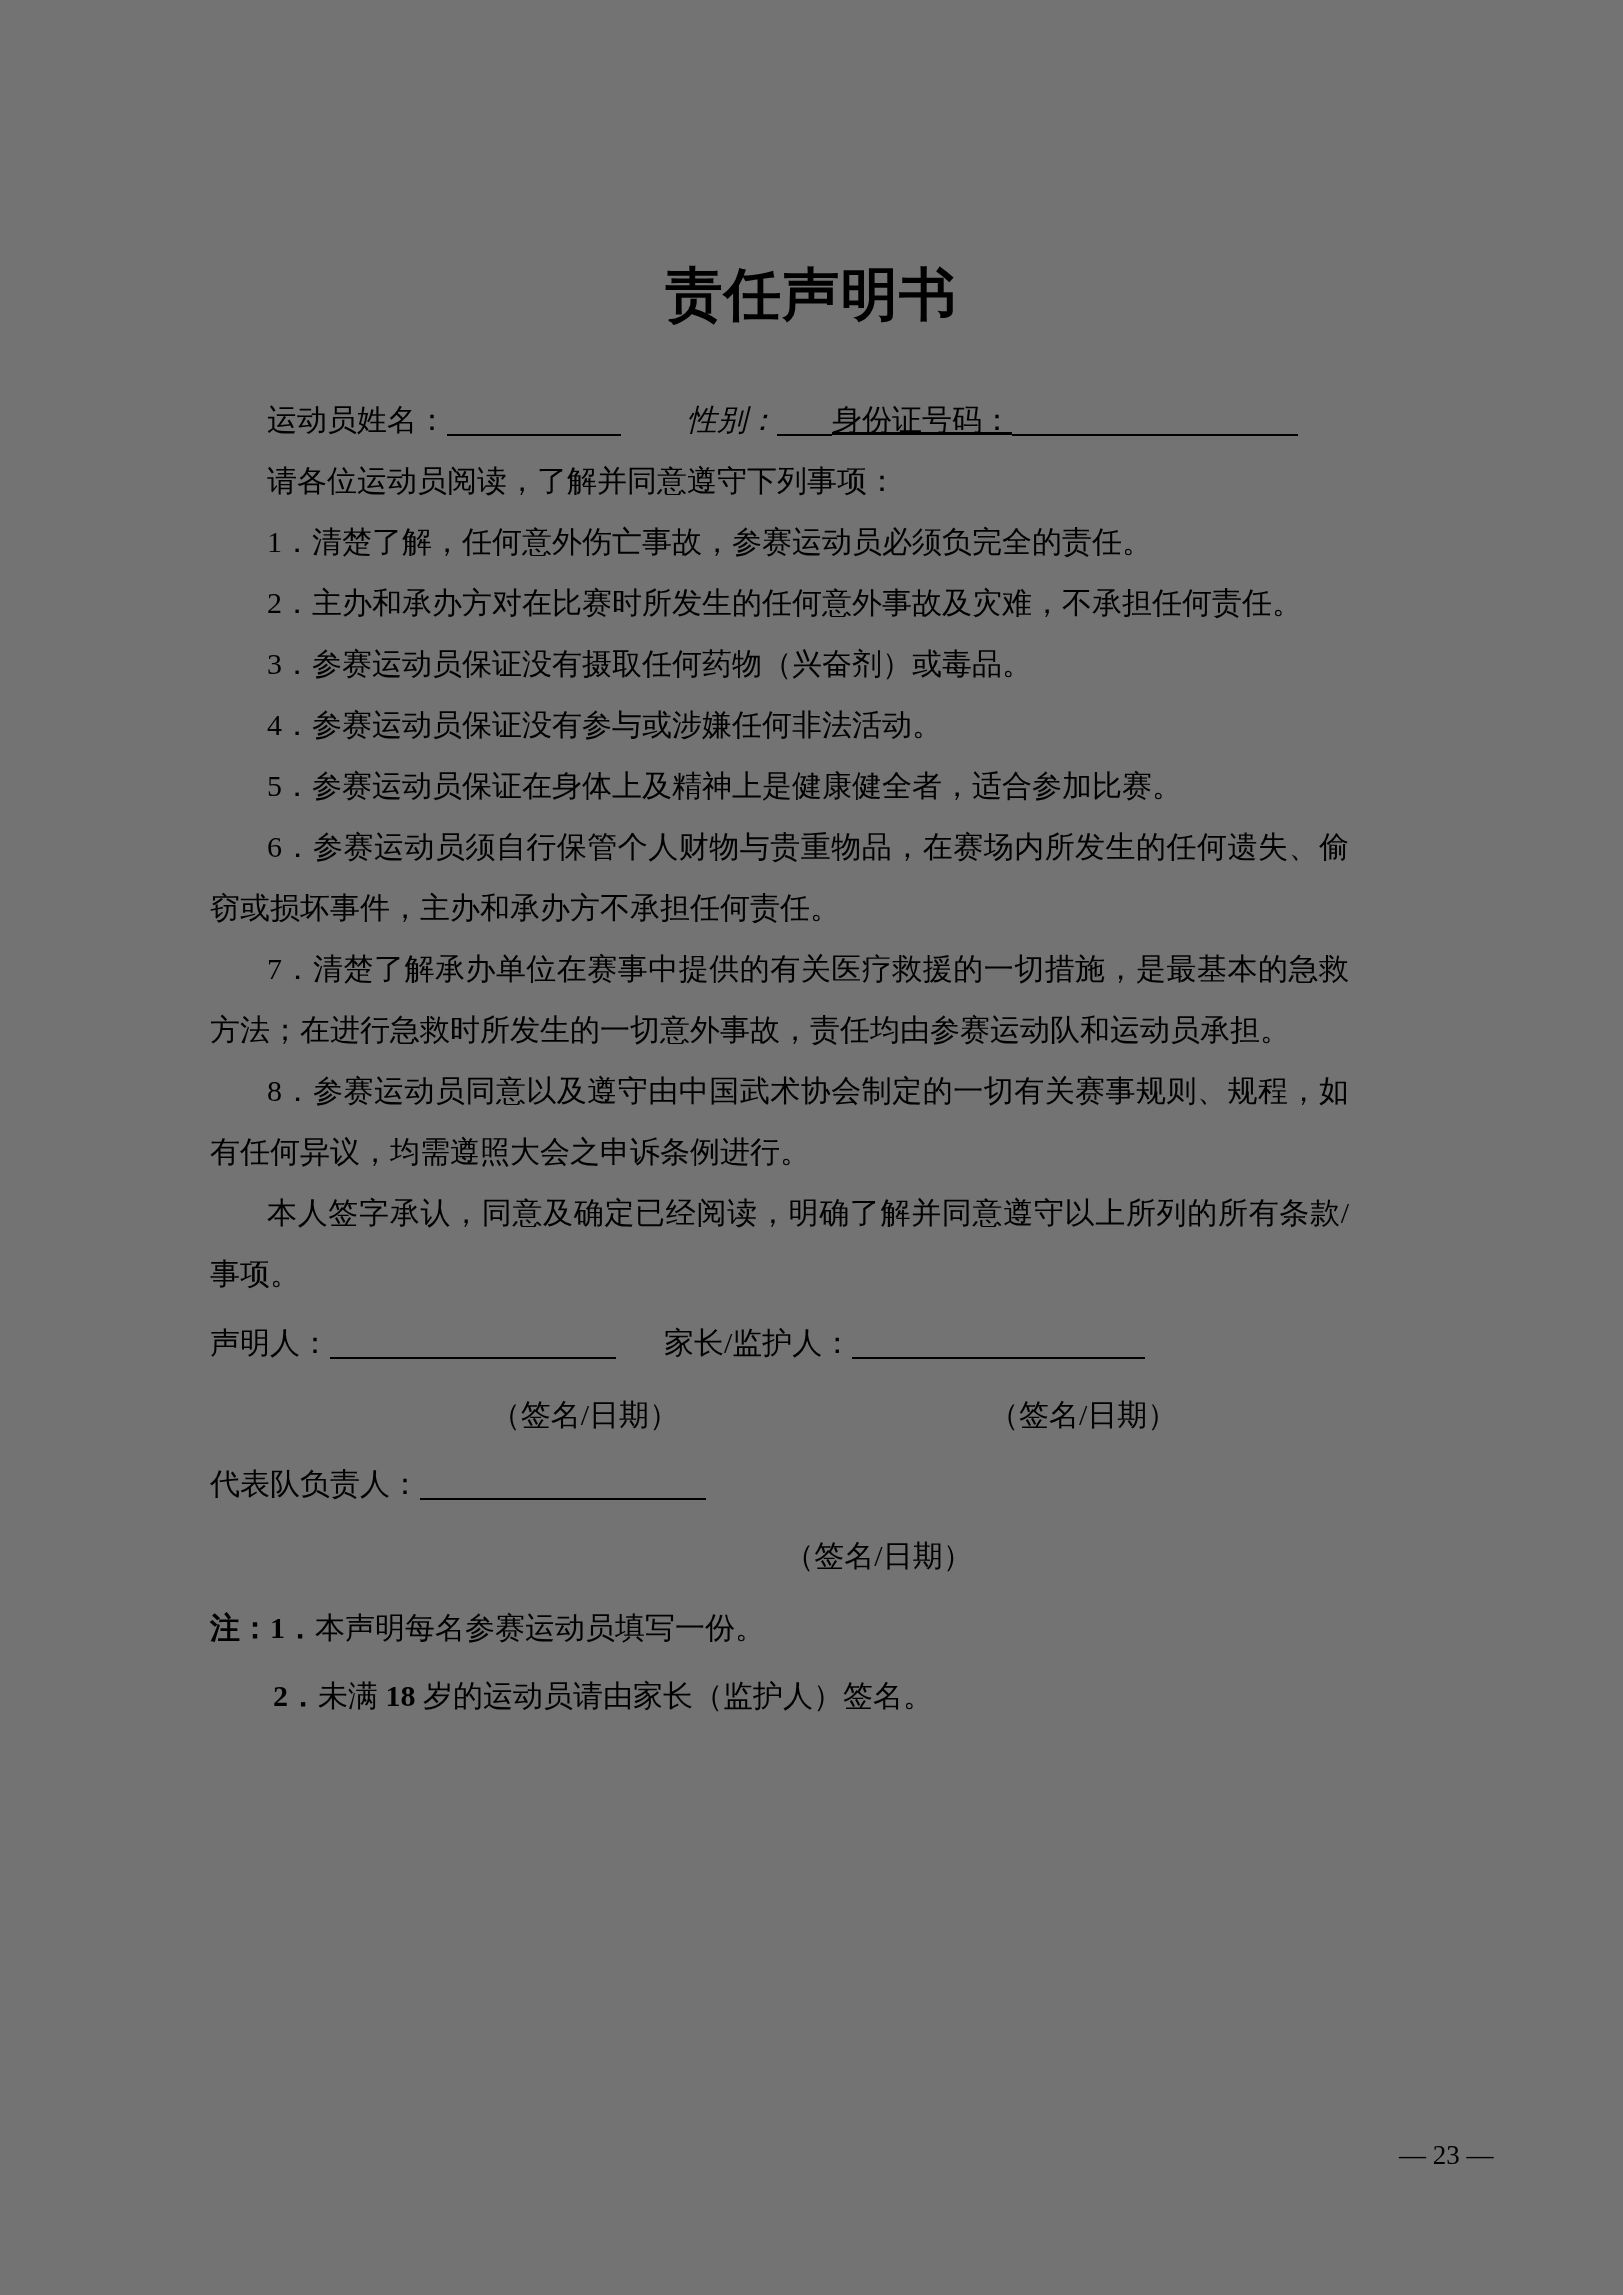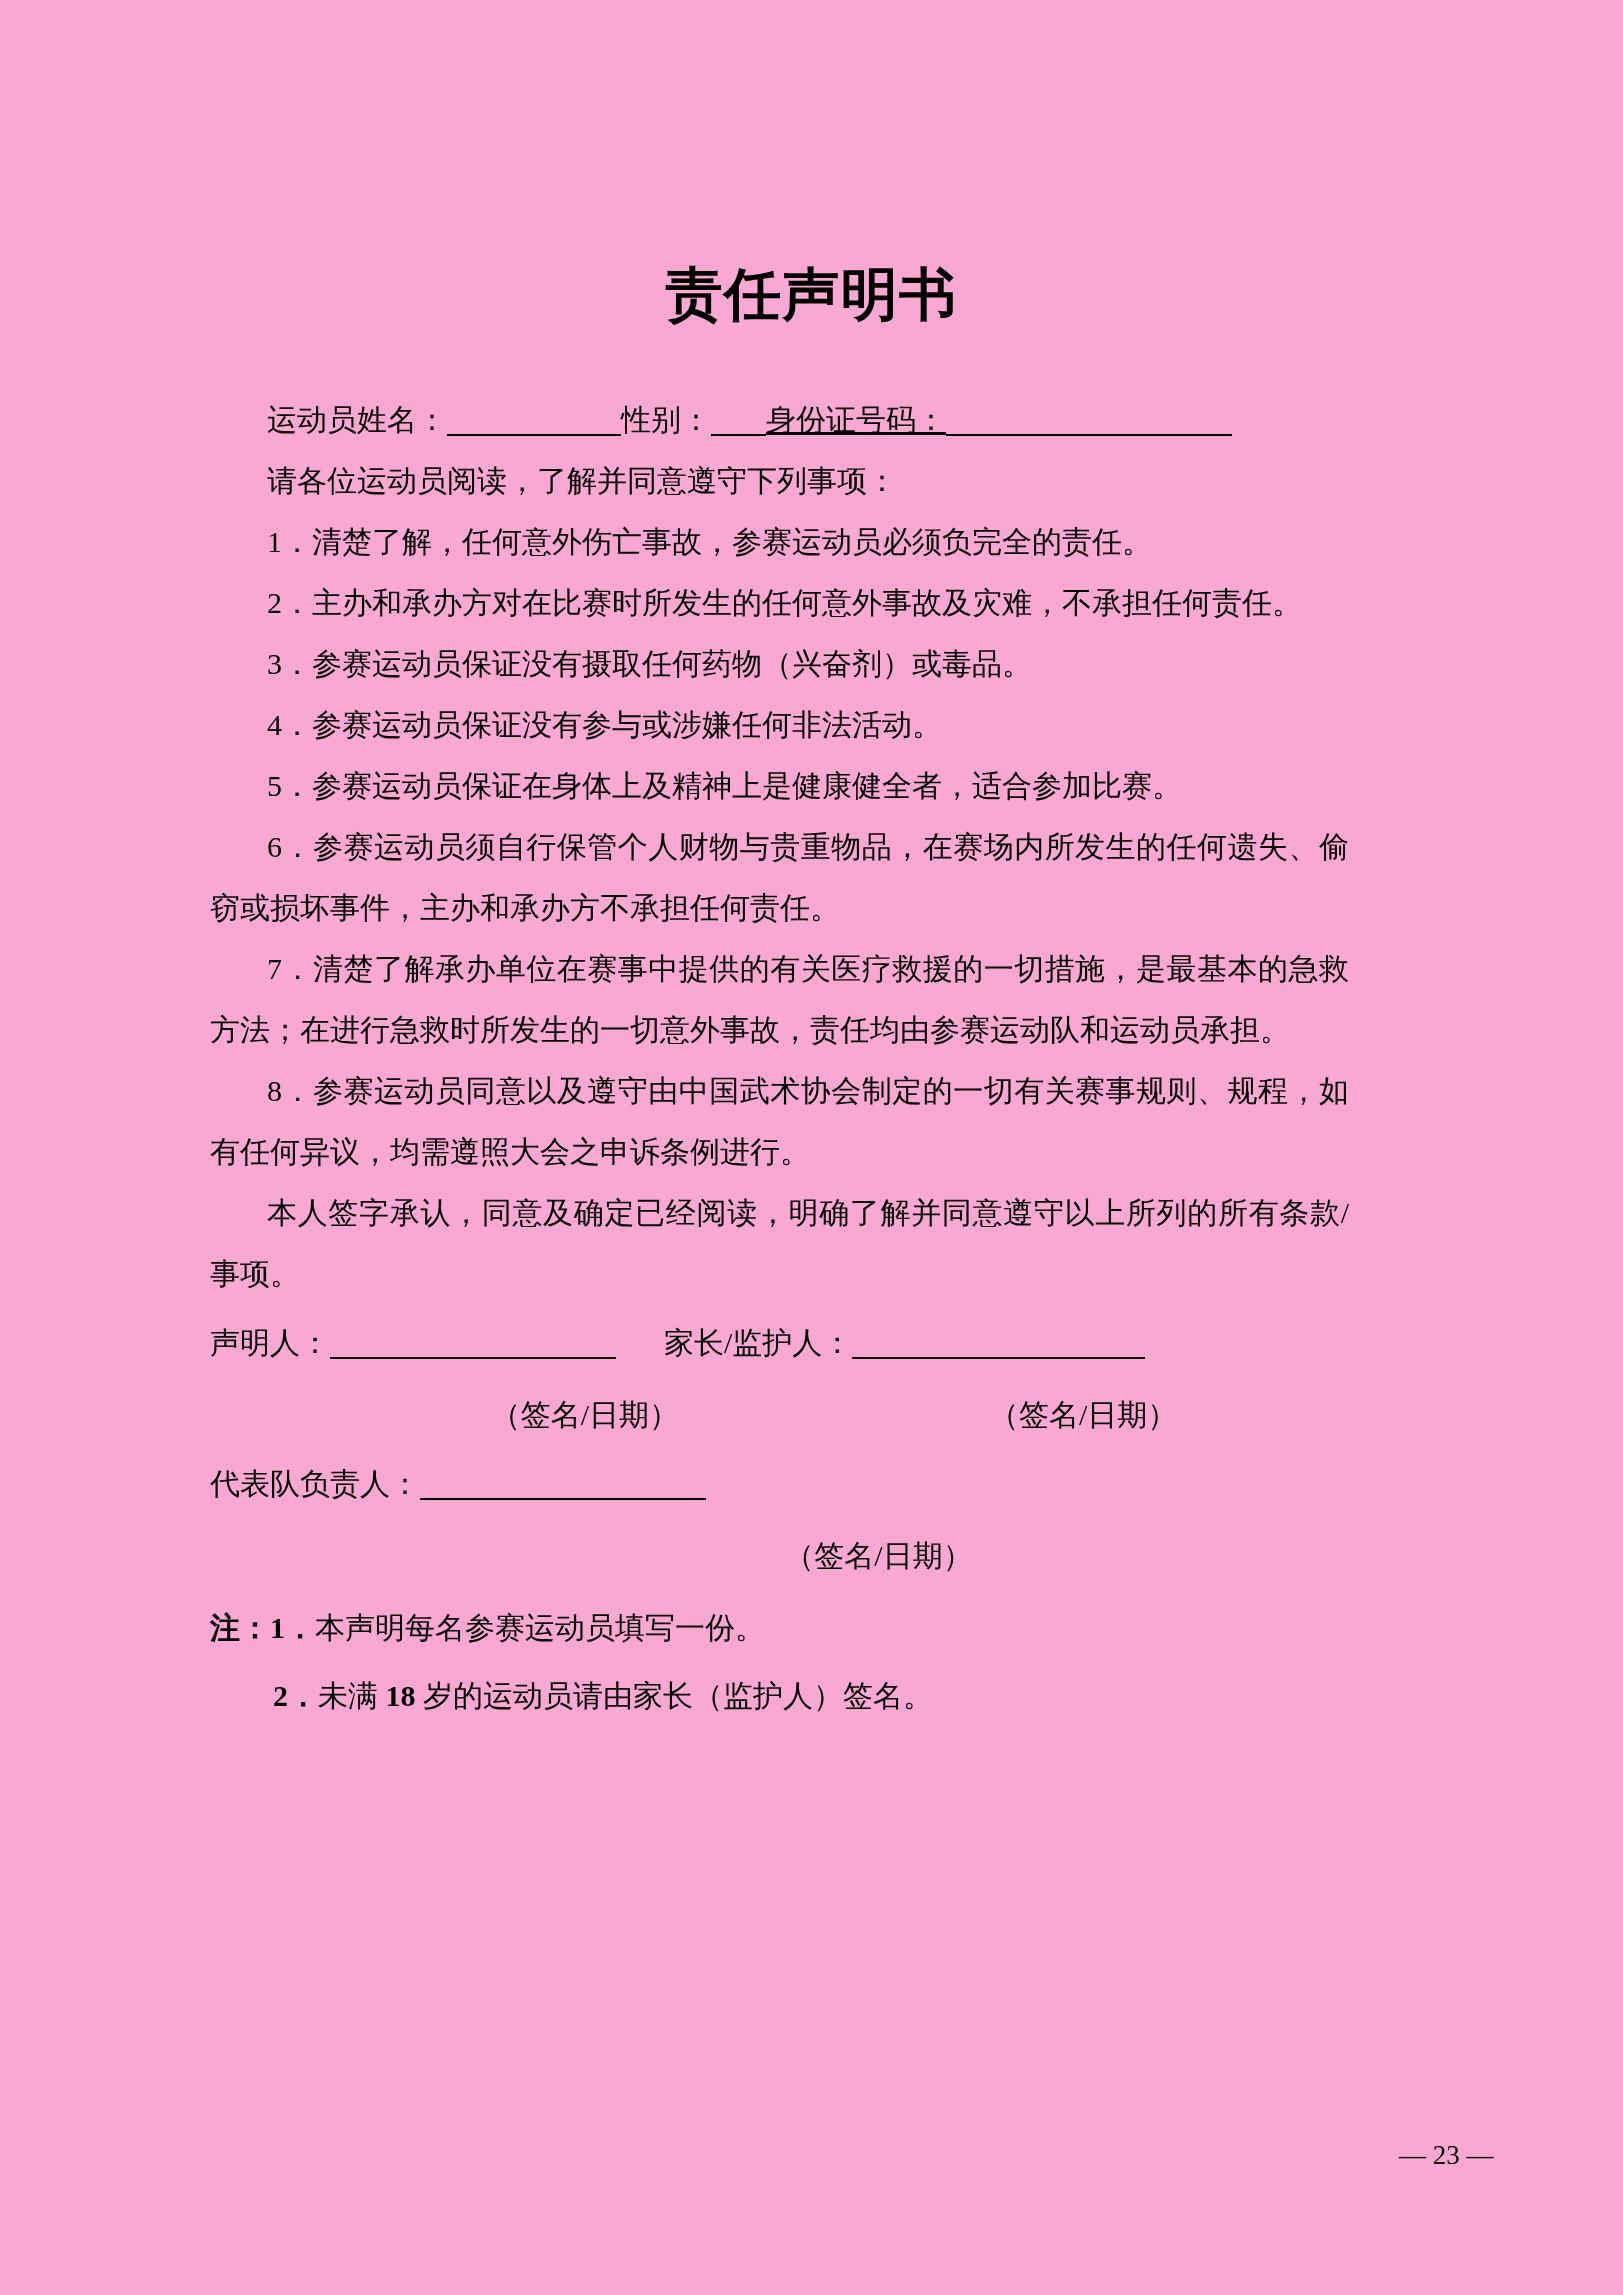--- a/index.html
+++ b/index.html
@@ -1,20 +1,20 @@
 <!DOCTYPE html>
 <html style="font-size:11px"><head>
 <meta charset="utf-8">
 <style>
   html,body{margin:0;padding:0;background:#fff;}
   .page{
     position:relative;
     width:1623px;
     height:2295px;
-    background:#f9a8d4;
+    background:#737373;
     color:#000;
     font-family:"Liberation Serif","DejaVu Serif",serif;
     overflow:hidden;
   }
   .content{
     margin-left:210px;
     width:1139px;
     padding-top:262px;
     font-size:30px;
     line-height:61px;
@@ -34,21 +34,21 @@
     border-bottom:2px solid #000;
     height:27px;
     vertical-align:-5.5px;
   }
   .u-name{width:174px;}
   .u-gender{width:55px;}
   .u-id{width:286px;}
   .u-sig{width:286px;}
   .u-guardian{width:293px;}
   .u-leader{width:286px;}
-  .ml-gender{}
+  .ml-gender{margin-left:66px;font-style:italic;}
   .ml-id{text-decoration:underline;}
   .ml-guardian{margin-left:48px;}
   .sig-row{margin-top:8.2px;text-align:left;}
   .hint-row{margin-top:11px;text-align:center;}
   .hint-1{margin-left:109px;}
   .hint-2{margin-left:310px;}
   .hint-3{margin-left:198px;}
   .note-1{margin-top:11px;text-align:left;}
   .note-2{margin-top:6.8px;text-indent:63px;text-align:left;}
   .note-bold{font-weight:bold;}

